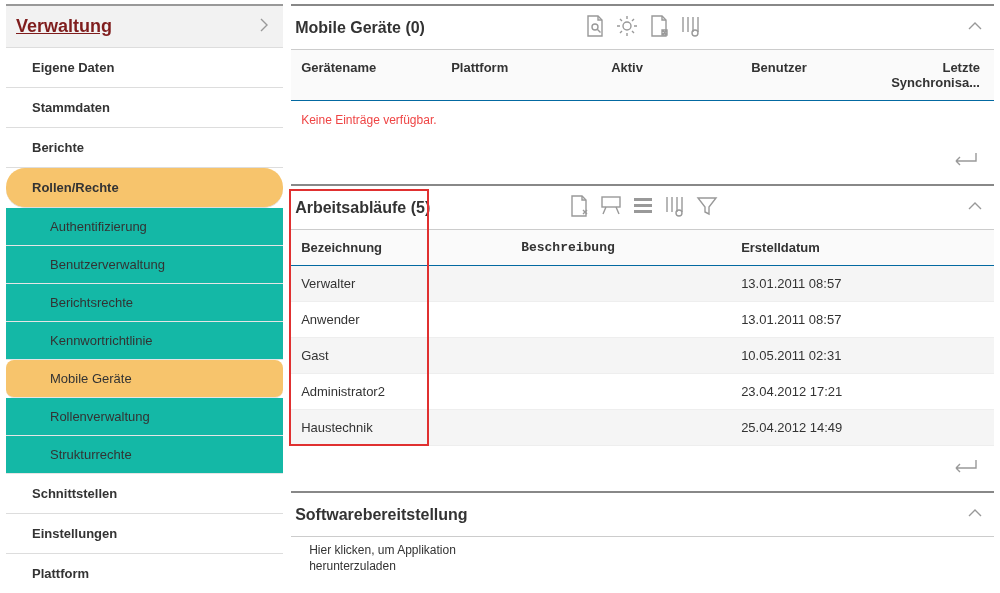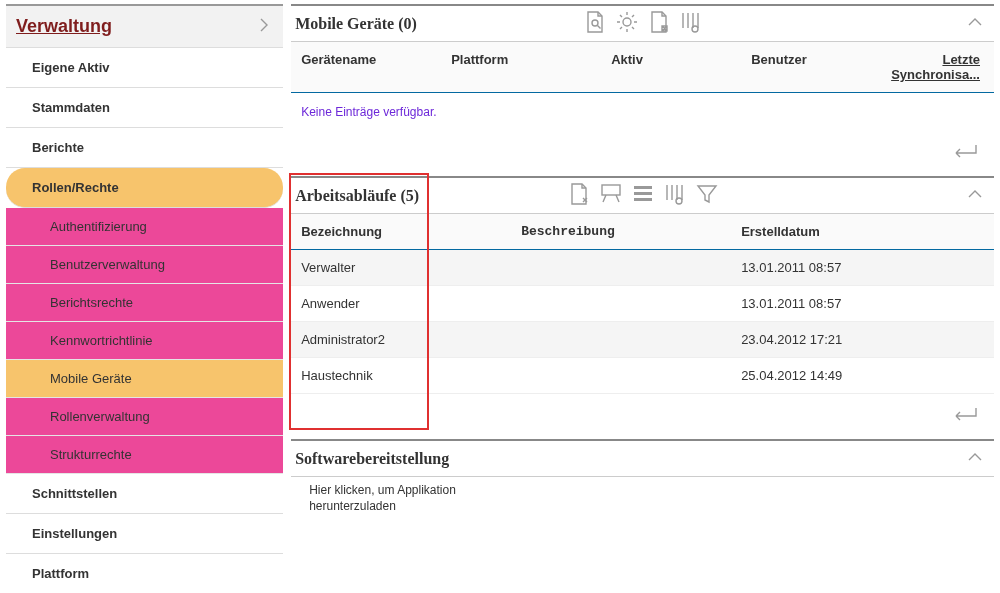--- a/index.html
+++ b/index.html
@@ -4,68 +4,68 @@
 <style>
   * { box-sizing: border-box; margin: 0; padding: 0; }
   body { font-family: Arial, Helvetica, sans-serif; font-size: 13px; color: #333; background: #fff; width: 1000px; }
   .container { display: flex; }
   .sidebar { width: 312px; border-top: 2px solid #999; margin: 4px 4px 0 6px; }
   .sidebar-header { display: flex; align-items: center; justify-content: space-between; padding: 10px 12px 10px 10px; background: #f2f2f2; border-bottom: 1px solid #ddd; }
   .sidebar-header .title { font-size: 18px; font-weight: bold; color: #7f1d1d; text-decoration: underline; }
   .chevron-right { color: #999; }
   .nav-item { padding: 12px 0 12px 26px; border-bottom: 1px solid #ddd; cursor: pointer; font-weight: bold; color: #333; background: #fff; }
   .nav-item.active { background: #f7c46c; border-radius: 19px; }
-  .nav-sub { padding: 11px 0 11px 44px; border-bottom: 1px solid #e5e5e5; cursor: pointer; font-weight: normal; color: #333; background: #ec4899; }
-  .nav-sub.active { background: #f7c46c; }
+  .nav-sub { padding: 11px 0 11px 44px; border-bottom: 1px solid #e5e5e5; cursor: pointer; font-weight: normal; color: #333; background: #14b8a6; }
+  .nav-sub.active { background: #f7c46c; border-radius: 8px; }
   .main { flex: 1; padding: 4px 6px 0 4px; }
   .panel { border-top: 2px solid #888; margin-bottom: 6px; }
-  .panel-header { display: flex; align-items: center; padding: 2px 10px 2px 4px; border-bottom: 1px solid #ccc; position: relative; height: 36px; font-family: Liberation Serif, serif; }
+  .panel-header { display: flex; align-items: center; padding: 2px 10px 2px 4px; border-bottom: 1px solid #ccc; position: relative; height: 44px; }
   .panel-title { font-size: 16px; font-weight: bold; color: #333; }
   .toolbar { position: absolute; left: 50%; transform: translateX(-50%); display: flex; gap: 6px; align-items: center; }
   .toolbar svg { width: 26px; height: 26px; }
   .icon-stroke { stroke: #999; stroke-width: 1.4; fill: none; }
   .collapse-btn { margin-left: auto; color: #888; cursor: pointer; }
   .table-head { display: flex; border-bottom: 1px solid #0369a1; background: #fafafa; }
   .th { padding: 10px 10px; font-weight: bold; color: #333; }
-  .empty-msg { padding: 12px 10px; color: #6d28d9; font-size: 12px; }
+  .empty-msg { padding: 12px 10px; color: #ef4444; font-size: 12px; }
   .return-row { display: flex; justify-content: flex-end; padding: 10px 14px 6px 0; }
   .return-row svg { width: 30px; height: 20px; }
   .red-box { position: absolute; border: 2px solid #e03030; pointer-events: none; }
   .panel-body { position: relative; }
   .row { display: flex; border-bottom: 1px solid #eee; }
   .row:nth-child(odd) { background: #f5f5f5; }
   .row:nth-child(even) { background: #fff; }
   .cell { padding: 10px 10px; color: #333; }
   .download-hint { padding: 6px 10px 10px 18px; color: #333; font-size: 12px; line-height: 1.3; max-width: 200px; }
   
   .dev-c1 { width: 150px; }
   .dev-c2 { width: 160px; }
   .dev-c3 { width: 140px; }
   .dev-c4 { width: 140px; }
-  .dev-c5 { flex: 1; text-align: right; padding-right: 14px; text-decoration: underline; }
+  .dev-c5 { flex: 1; text-align: right; padding-right: 14px; }
   
   .wf-c1 { width: 220px; }
   .wf-c2 { width: 220px; font-family: Liberation Mono, monospace; }
   .wf-c3 { flex: 1; }
 </style>
 </head>
 <body>
 
 <div class="container">
 
   <div class="sidebar">
     <div class="sidebar-header">
       <span class="title">Verwaltung</span>
       <span class="chevron-right">
         <svg width="14" height="18" viewBox="0 0 14 18">
             <path d="M4 3 L10 9 L4 15" class="icon-stroke"></path>
           </svg>
       </span>
     </div>
-    <div class="nav-item">Eigene Aktiv</div>
+    <div class="nav-item">Eigene Daten</div>
     <div class="nav-item">Stammdaten</div>
     <div class="nav-item">Berichte</div>
     <div class="nav-item active">Rollen/Rechte</div>
     <div class="nav-sub">Authentifizierung</div>
     <div class="nav-sub">Benutzerverwaltung</div>
     <div class="nav-sub">Berichtsrechte</div>
     <div class="nav-sub">Kennwortrichtlinie</div>
     <div class="nav-sub active">Mobile Geräte</div>
     <div class="nav-sub">Rollenverwaltung</div>
     <div class="nav-sub">Strukturrechte</div>
@@ -164,20 +164,25 @@
           <div class="cell wf-c1">Verwalter</div>
           <div class="cell wf-c2"></div>
           <div class="cell wf-c3">13.01.2011 08:57</div>
         </div>
         <div class="row">
           <div class="cell wf-c1">Anwender</div>
           <div class="cell wf-c2"></div>
           <div class="cell wf-c3">13.01.2011 08:57</div>
         </div>
         <div class="row">
+          <div class="cell wf-c1">Gast</div>
+          <div class="cell wf-c2"></div>
+          <div class="cell wf-c3">10.05.2011 02:31</div>
+        </div>
+        <div class="row">
           <div class="cell wf-c1">Administrator2</div>
           <div class="cell wf-c2"></div>
           <div class="cell wf-c3">23.04.2012 17:21</div>
         </div>
         <div class="row">
           <div class="cell wf-c1">Haustechnik</div>
           <div class="cell wf-c2"></div>
           <div class="cell wf-c3">25.04.2012 14:49</div>
         </div>
       </div>

